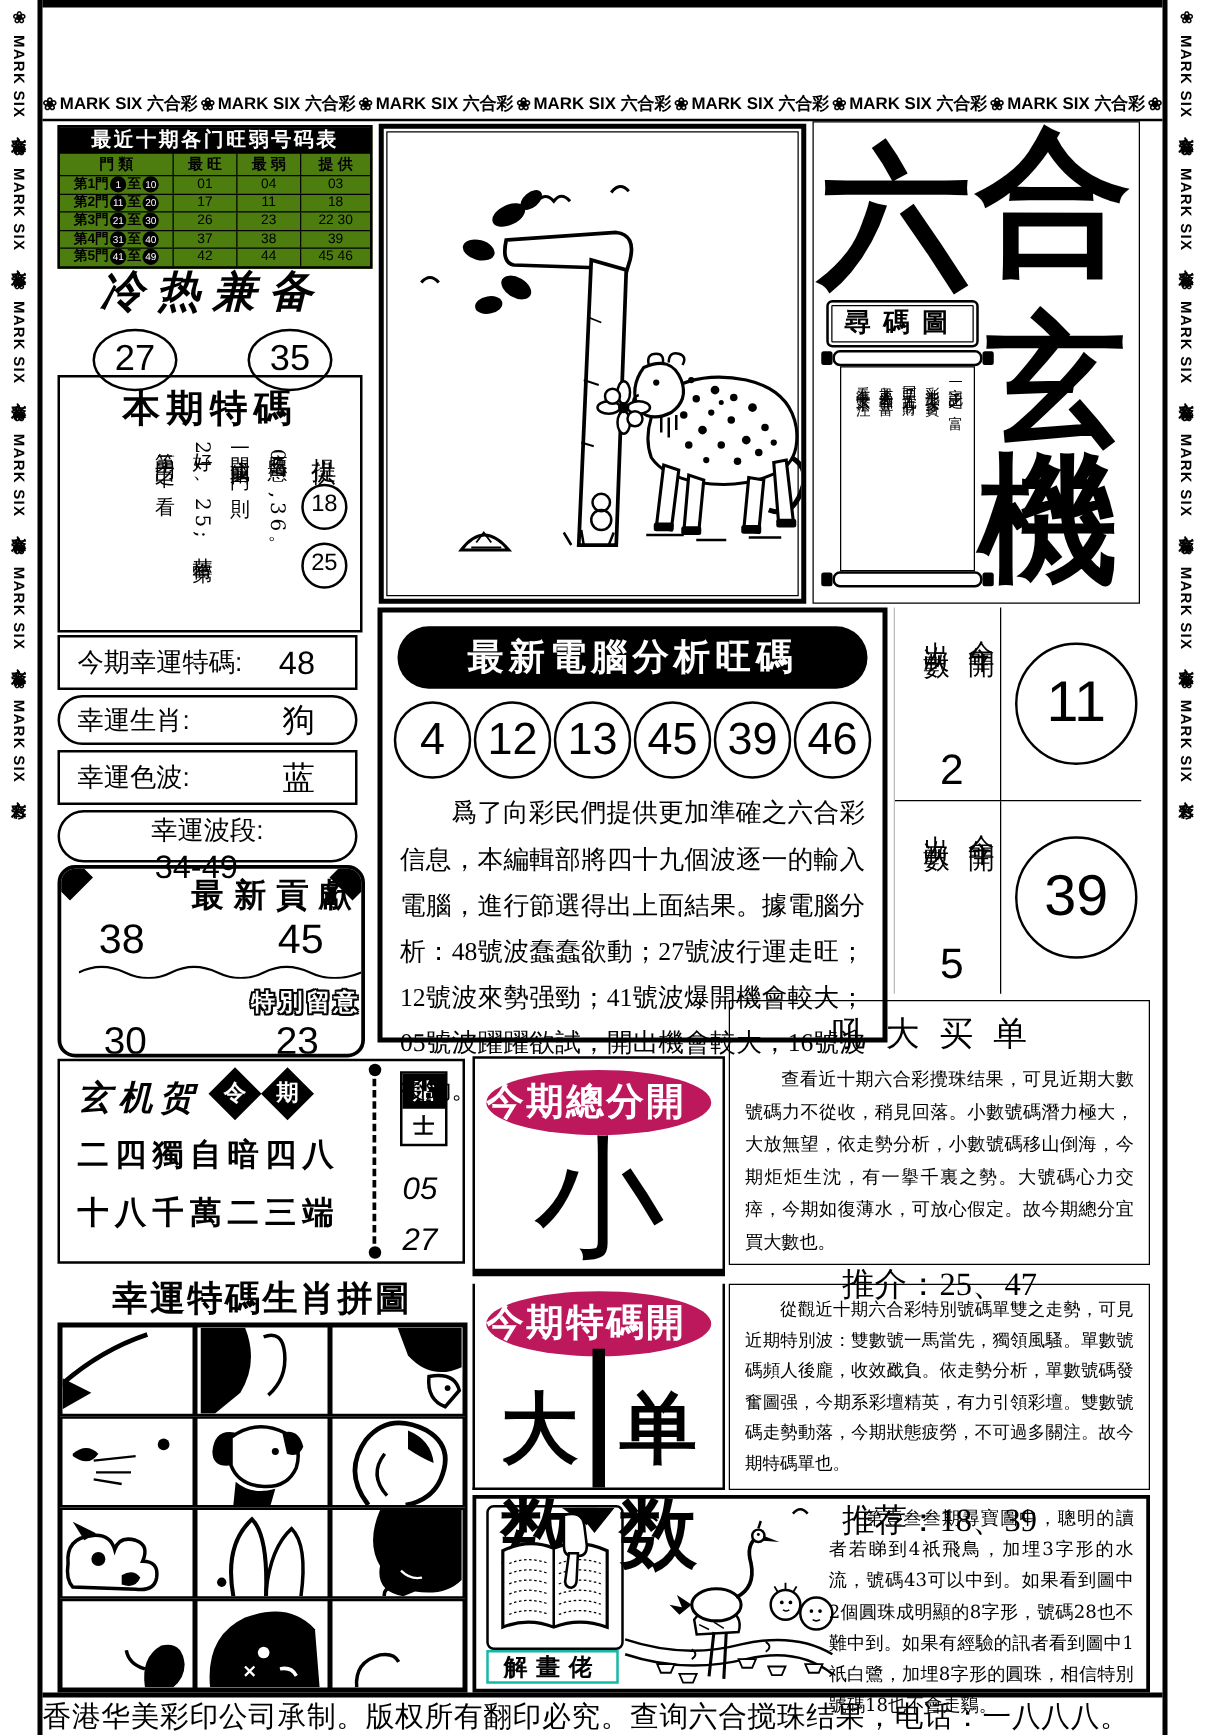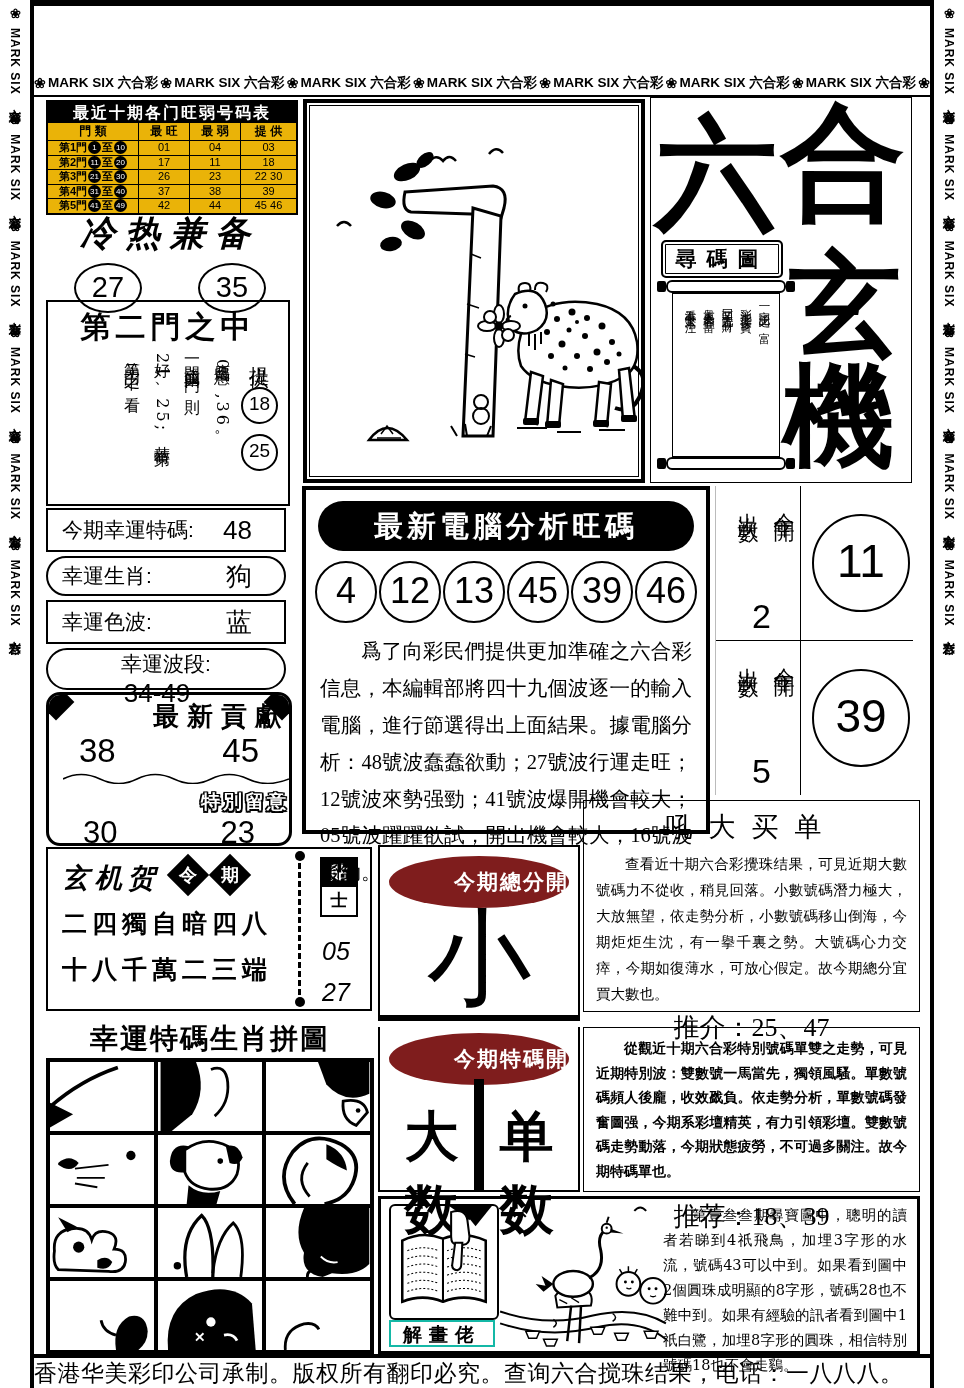--- a/index.html
+++ b/index.html
@@ -21,21 +21,21 @@
   .masthead{flex:1;text-align:center;font-size:48px;font-weight:bold;letter-spacing:22px;
             font-family:"Liberation Serif",serif;white-space:nowrap;}
   .brand{font-size:27px;font-weight:bold;margin-right:24px;white-space:nowrap;}
   .edition{font-size:20px;white-space:nowrap;margin-right:4px;}
   
   .bstrip{left:34px;top:70px;width:896px;height:25px;border-bottom:2px solid #000;
           display:flex;justify-content:space-between;align-items:center;font-size:13.5px;
           font-weight:bold;white-space:nowrap;overflow:hidden;}
   .bstrip .flo{font-size:14px;}
   
-  .hc-box{left:46px;top:100px;width:248px;border:2px solid #000;background:#eab308;}
+  .hc-box{left:46px;top:100px;width:248px;border:2px solid #000;background:#4d7c0f;}
   .hc-title{background:#000;color:#fff;font-size:16px;font-weight:bold;text-align:center;
             height:21px;line-height:21px;letter-spacing:2px;}
   .hc-head,.hc-row{display:flex;border-bottom:1px solid #000;}
   .hc-head{font-size:12px;font-weight:bold;height:17px;line-height:17px;}
   .hc-row{font-size:11px;height:13.5px;line-height:13.5px;}
   .hc-row:last-child{border-bottom:none;}
   .hc-c1{width:90px;border-right:1px solid #000;display:flex;align-items:center;justify-content:center;gap:1px;font-weight:bold;}
   .hc-c2,.hc-c3{width:50px;border-right:1px solid #000;text-align:center;}
   .hc-c4{flex:1;text-align:center;}
   .hc-head span{text-align:center;}
@@ -140,32 +140,32 @@
   
   .roar{left:583px;top:800px;width:337px;height:212px;border:1.5px solid #000;box-sizing:border-box;}
   .roar-title{font-size:27px;letter-spacing:16px;text-align:center;margin-top:8px;
               font-family:"Liberation Serif",serif;white-space:nowrap;}
   .roar-body{margin:6px 12px 0;font-size:14.5px;line-height:1.8;text-indent:2em;
              font-family:"DejaVu Serif",serif;text-align:justify;}
   .roar-rec{font-size:26px;text-align:center;margin-top:2px;font-family:"Liberation Serif",serif;}
   
   .topen{left:378px;top:845px;width:202px;height:176px;border:2px solid #000;border-bottom:6px solid #000;
          box-sizing:border-box;text-align:center;}
-  .badge{margin:9px auto 0;width:180px;height:52px;background:#7f1d1d;border-radius:50%;color:#fff;
-         font-size:21px;font-weight:bold;letter-spacing:2px;line-height:52px;text-align:right;}
+  .badge{margin:9px auto 0;width:180px;height:52px;background:#be185d;border-radius:50%;color:#fff;
+         font-size:30px;font-weight:bold;letter-spacing:2px;line-height:52px;text-align:left;}
   .topen-val{font-size:105px;font-family:"DejaVu Serif",serif;line-height:1.0;margin-top:-2px;}
   .sopen{left:378px;top:1027px;width:202px;height:165px;border:2px solid #000;border-top:none;
          box-sizing:border-box;text-align:center;}
   .sopen-bar{position:absolute;left:50%;top:52px;bottom:0;width:10px;background:#000;transform:translateX(-50%);}
   .sopen-vals{display:flex;justify-content:space-between;padding:0 4px;margin-top:16px;
-              font-size:54px;font-weight:bold;font-family:Liberation Mono, monospace;}
+              font-size:62px;font-weight:bold;font-family:Liberation Mono, monospace;}
   
   .oe{left:583px;top:1027px;width:337px;height:165px;border:1.5px solid #000;box-sizing:border-box;}
   .oe-body{margin:8px 12px 16px;font-size:14px;line-height:1.75;text-indent:2em;
-           font-family:"DejaVu Serif",serif;text-align:justify;font-weight:bold;}
+           font-family:"DejaVu Serif",serif;text-align:justify;}
   .oe-rec{font-size:26px;text-align:center;margin-top:2px;font-family:"Liberation Serif",serif;}
   
   .bot{left:378px;top:1196px;width:542px;height:158px;border:3px solid #000;box-sizing:border-box;}
   .book-box{position:absolute;left:8px;top:5px;width:106px;height:112px;border:2px solid #000;border-radius:6px;overflow:hidden;}
   .book-box svg{width:100%;height:100%;display:block;}
   .bot-tag{position:absolute;left:8px;top:121px;width:106px;height:27px;border:2px solid #14b8a6;
            font-size:19px;font-weight:bold;letter-spacing:7px;text-align:center;line-height:25px;box-sizing:border-box;}
   .crane{position:absolute;left:116px;top:2px;width:172px;height:150px;}
   .crane svg{width:100%;height:100%;display:block;}
   .bot-body{position:absolute;left:282px;top:4px;width:244px;font-size:14.5px;line-height:1.72;
@@ -262,21 +262,21 @@
 
   <div class="abs ch">
     <div class="ch-title">冷热兼备</div>
     <div class="ch-nums">
       <div class="ch-circle">27</div>
       <div class="ch-circle">35</div>
     </div>
   </div>
 
   <div class="abs sp-box">
-    <div class="sp-title">第二門之中</div>
+    <div class="sp-title">本期特碼</div>
     <div class="sp-cols">
       <div class="sp-col first"><span>提供：</span><span class="sc-circle">18</span><span class="sc-circle">25</span></div>
       <div class="sp-col">應留意07 ,36。</div>
       <div class="sp-col">一門或第四門，則</div>
       <div class="sp-col">好21、25;若轉第</div>
       <div class="sp-col">第二門之中，看</div>
     </div>
   </div>
 
   <div class="abs bar" style="top:508px;height:44px;">

